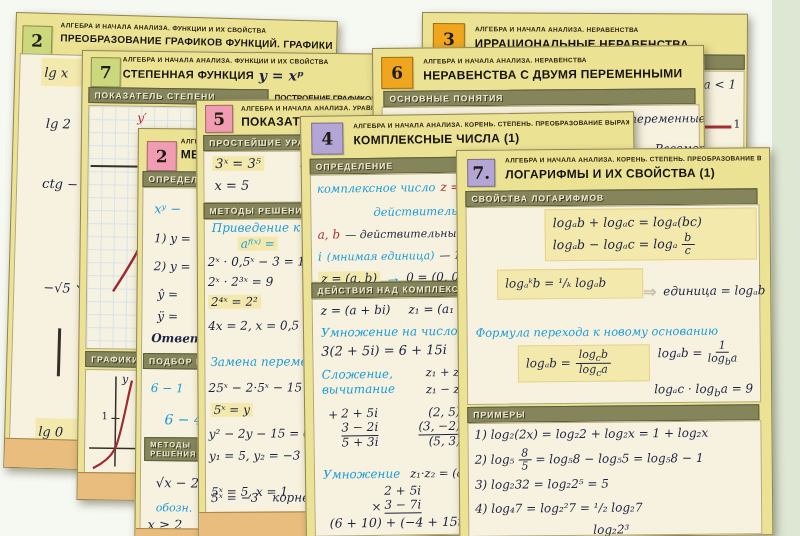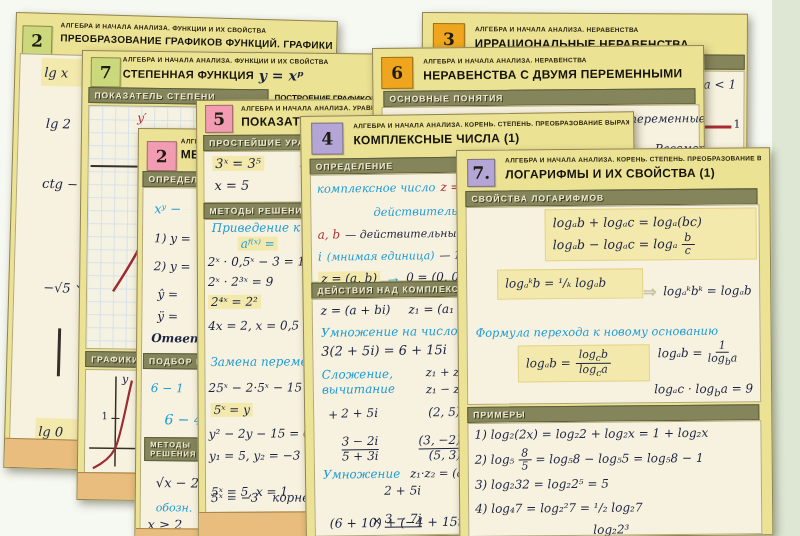--- a/index.html
+++ b/index.html
@@ -31,21 +31,21 @@
   .fb{font-family:"DejaVu Serif",serif;font-style:italic;color:#1e9cd8;font-size:12px;
       white-space:nowrap;}
   .fr{color:#b03038;}
   .hl{background:#f4e9ad;padding:0 3px;}
   .hlbox{position:absolute;background:#f4e9ad;border:1px solid #e3d48a;padding:3px 7px;}
   .footer{position:absolute;left:0;right:0;background:#e8bd7d;border-top:1px solid #a8854d;}
   .frac{display:inline-flex;flex-direction:column;align-items:center;vertical-align:middle;
         line-height:1.05;font-size:11px;}
   .frac .num{border-bottom:1px solid #1c2340;padding:0 3px;}
   .stack{display:inline-flex;flex-direction:column;align-items:flex-end;line-height:1.15;}
-  .stack .ul{border-bottom:1.5px solid #1c2340;margin-top:14px;}
+  .stack .ul{border-bottom:1.5px solid #1c2340;}
   .row{display:flex;align-items:center;gap:5px;}
   .dash{position:absolute;background:#a82c34;}
   .axis{position:absolute;background:#33302a;}
   svg{display:block;}
 </style>
 </head>
 <body>
 
 <div id="stage">
   <div class="bgband"></div>
@@ -261,21 +261,21 @@
           <span class="frac f">
             <span class="num">b</span>
             <span>c</span>
           </span>
         </div>
       </div>
       <div class="hlbox" style="left:30px;top:62px;width:130px;line-height:1.8">
         <div class="f">logₐᵏb = ¹/ₖ logₐb</div>
       </div>
       <span class="abs" style="left:176px;top:76px;font-size:16px;color:#c9c3a6;font-weight:bold">⇒</span>
-      <div class="abs f" style="left:196px;top:78px">logₐᵏbᵏ = logₐb</div>
+      <div class="abs f" style="left:196px;top:78px">единица = logₐb</div>
       <div class="abs fb" style="left:8px;top:118px;font-size:11.5px">Формула перехода к новому основанию</div>
       <div class="hlbox row" style="left:50px;top:138px;width:116px;gap:5px">
         <span class="f">logₐb =</span>
         <span class="frac f">
           <span class="num"><span>log</span><sub>c</sub><span>b</span></span>
           <span><span>log</span><sub>c</sub><span>a</span></span>
         </span>
       </div>
       <div class="abs row" style="left:190px;top:134px;gap:5px">
         <span class="f">logₐb =</span>

